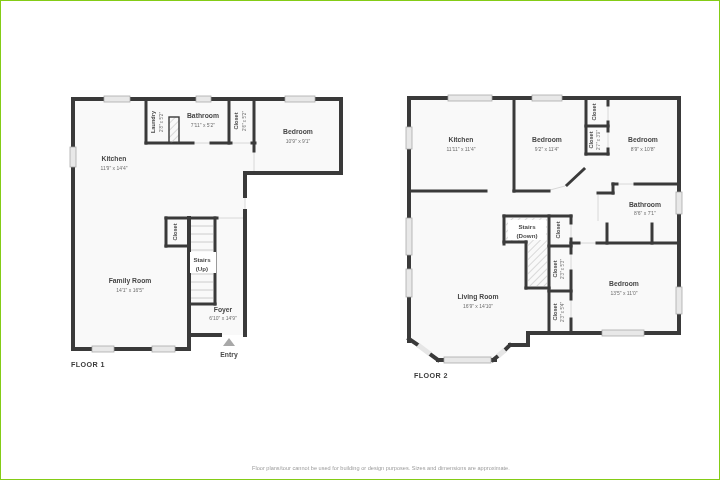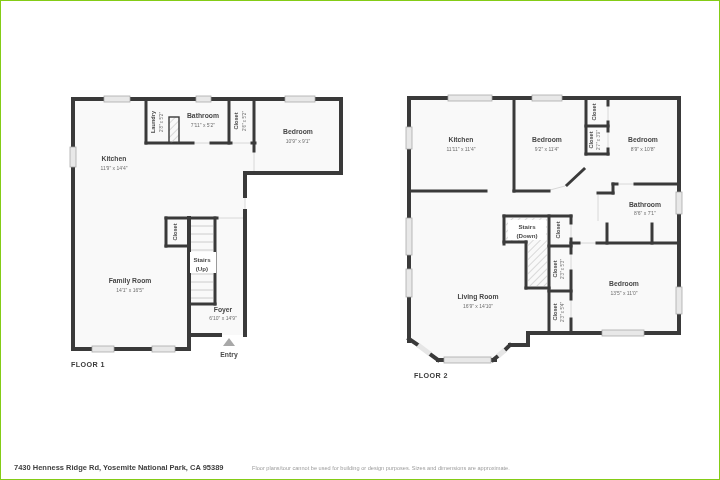--- a/index.html
+++ b/index.html
@@ -239,15 +239,14 @@
       <text class="room-name" x="477" y="298">Living Room</text>
       <text class="room-dims" x="477" y="307">16'9" x 14'10"</text>
 
       <text class="room-name" x="623" y="285">Bedroom</text>
       <text class="room-dims" x="623" y="294">13'5" x 11'0"</text>
 
       <text class="floor-label start" x="413" y="377">FLOOR 2</text>
     </g>
   </svg>
 
-  <div class="footer-address">7430 Henness Ridge Rd, Yosemite National Park, CA 95389</div>
   <div class="footer-disclaimer">Floor plans/tour cannot be used for building or design purposes. Sizes and dimensions are approximate.</div>
 </div>
 
 </body></html>

